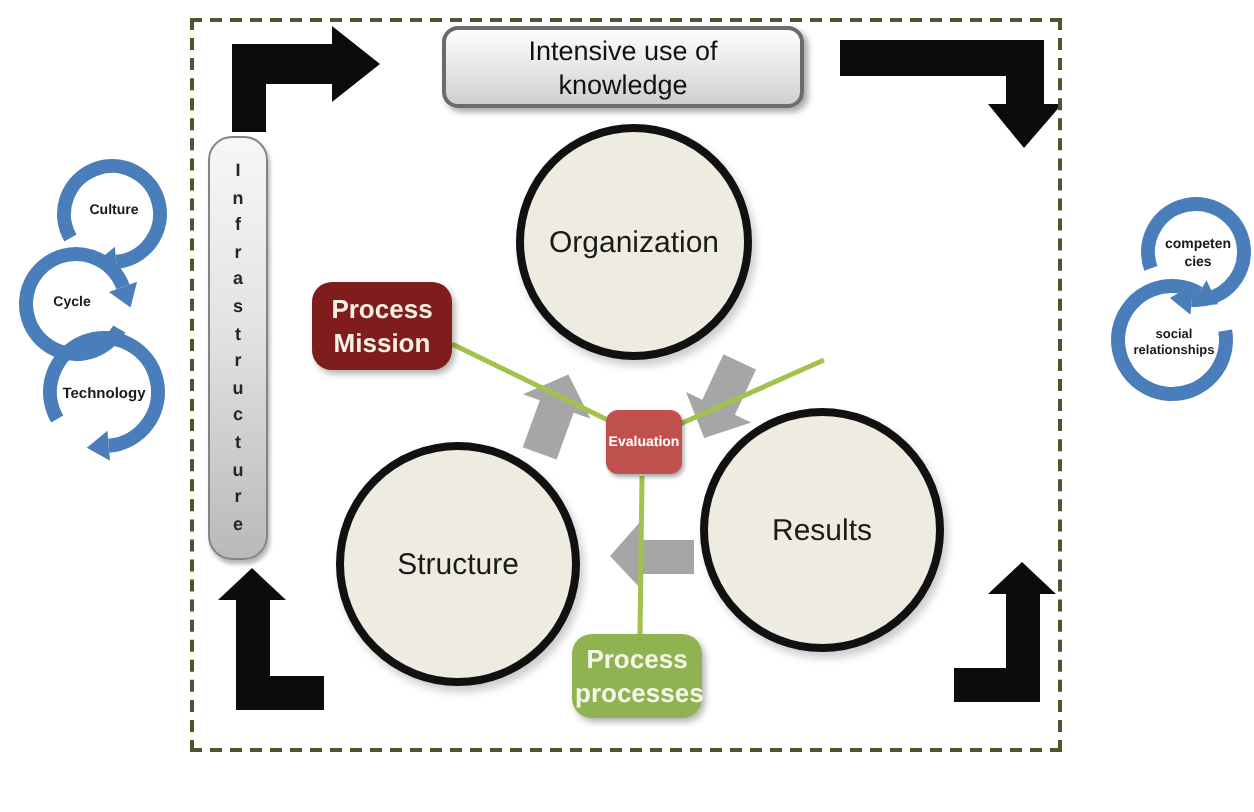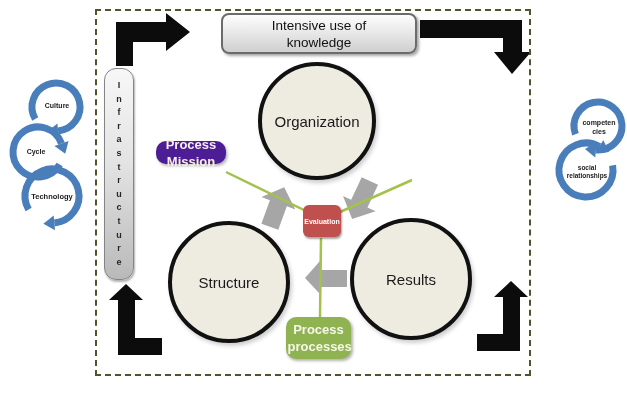--- a/index.html
+++ b/index.html
@@ -2,46 +2,46 @@
 <html><head>
 <meta charset="utf-8">
 <style>
   html,body{margin:0;padding:0;background:#fff;}
   .canvas{position:relative;width:627px;height:406px;background:#ffffff;overflow:hidden;
           font-family:"Liberation Sans",sans-serif;}
   .canvas *{box-sizing:border-box;}
   #shapes{position:absolute;left:0;top:0;width:627px;height:406px;}
   .dashed-frame{position:absolute;left:95px;top:9px;width:436px;height:367px;
                 border:2px dashed #54522d;pointer-events:none;}
-  .banner{position:absolute;left:221px;top:13px;width:196px;height:41px;
+  .banner{position:absolute;left:221px;top:13px;width:181px;height:41px;
           background:linear-gradient(to bottom,#fdfdfd 0%,#e9e9e9 45%,#cfcfcf 100%);
           border:2px solid #6b6b6b;border-radius:8px;
           box-shadow:2px 2px 3px rgba(0,0,0,.35);
           display:flex;align-items:center;justify-content:center;}
   .banner span{display:block;width:160px;text-align:center;font-size:13.5px;line-height:17px;color:#111;}
   .vbar{position:absolute;background:linear-gradient(to bottom,#f7f7f7 0%,#e3e3e3 45%,#b9b9b9 100%);
         border:1px solid #848484;border-radius:12px;box-shadow:1px 2px 2px rgba(0,0,0,.3);}
   .vbar.infra{left:104px;top:68px;width:30px;height:212px;}
   .vbar.cops{left:495px;top:87px;width:41px;height:167px;}
   .vtext{display:block;margin:0 auto;word-break:break-all;text-align:center;
          color:#262626;font-weight:600;}
   .infra .vtext{width:6px;font-size:9px;line-height:13.6px;padding-top:10px;}
   .cops  .vtext{width:8px;font-size:13px;line-height:23px;padding-top:42px;}
   .circle{position:absolute;border-radius:50%;background:#eeece1;border:4px solid #111;
           box-shadow:2px 3px 4px rgba(0,0,0,.2);
           display:flex;align-items:center;justify-content:center;}
   .circle span{font-size:15px;color:#1a1a1a;}
   .circle.org{left:258px;top:62px;width:118px;height:118px;}
   .circle.str{left:168px;top:221px;width:122px;height:122px;}
-  .circle.res{left:350px;top:218px;width:122px;height:122px;text-align:center;}
+  .circle.res{left:350px;top:204px;width:122px;height:122px;text-align:center;}
   .cbox{position:absolute;border-radius:10px;box-shadow:1.5px 2px 3px rgba(0,0,0,.3);
         display:flex;align-items:center;justify-content:center;text-align:center;
         font-size:13px;font-weight:600;line-height:17px;}
   .cbox span{display:block;}
-  .pm{left:156px;top:141px;width:70px;height:23px;background:#4c1d95;color:#f7f0e4;}
+  .pm{left:156px;top:141px;width:70px;height:44px;background:#7f1d1d;color:#f7f0e4;}
   .pm span{width:60px;}
   .sp{left:410px;top:135px;width:81px;height:48px;background:#c2b23e;color:#ece7c4;}
   .sp span{width:72px;}
   .su{left:286px;top:317px;width:65px;height:42px;background:#90b351;color:#f4f7ea;}
   .su span{width:62px;}
   .ev{left:303px;top:205px;width:38px;height:32px;background:#c0504d;color:#fff;
       border-radius:6px;font-size:7px;font-weight:600;box-shadow:1px 1.5px 2px rgba(0,0,0,.35);}
   .cyclabel{position:absolute;text-align:center;color:#1a1a1a;font-weight:700;}
   .lab-culture{left:37px;top:102px;width:40px;font-size:7px;}
   .lab-cycle{left:16px;top:148px;width:40px;font-size:7px;}

